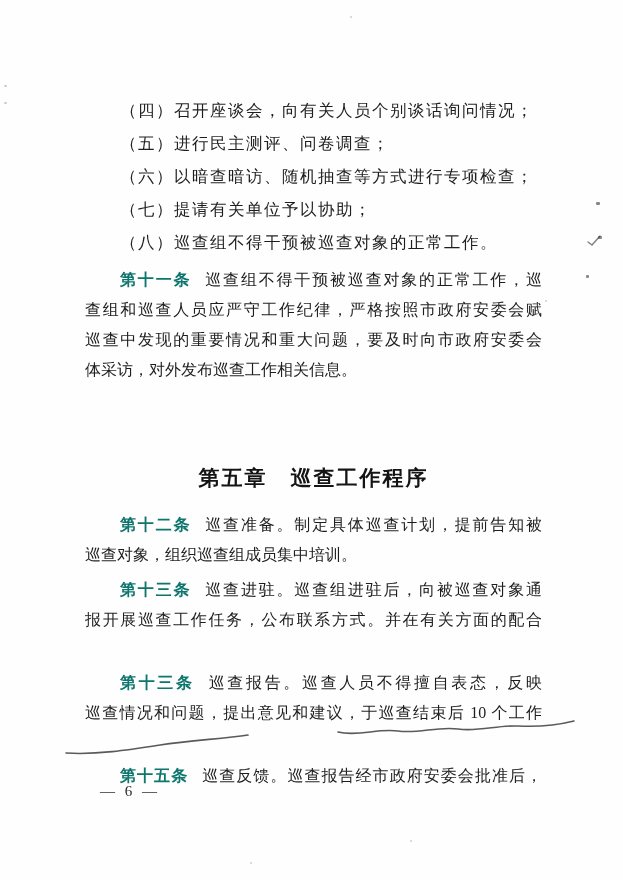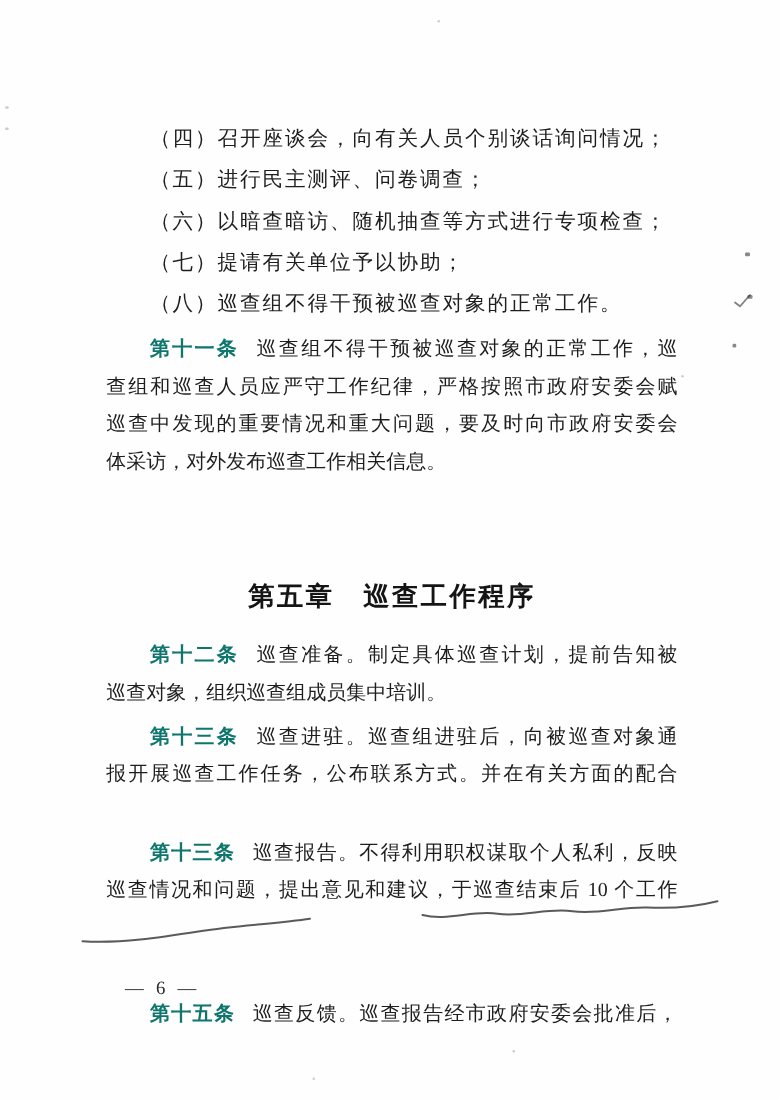--- a/index.html
+++ b/index.html
@@ -102,25 +102,25 @@
     <div class="line indent"><span class="hei">第十二条</span><span>巡查准备。制定具体巡查计划，提前告知被</span></div>
     <div class="line left">巡查对象，组织巡查组成员集中培训。</div>
   </div>
 
   <div class="textblock" style="top:575px;">
     <div class="line indent"><span class="hei">第十三条</span><span>巡查进驻。巡查组进驻后，向被巡查对象通</span></div>
     <div class="line">报开展巡查工作任务，公布联系方式。并在有关方面的配合</div>
   </div>
 
   <div class="textblock" style="top:668px;">
-    <div class="line indent"><span class="hei">第十三条</span><span>巡查报告。不得利用职权谋取个人私利，反映</span></div>
+    <div class="line indent"><span class="hei">第十三条</span><span>巡查报告。巡查人员不得擅自表态，反映</span></div>
     <div class="line">巡查情况和问题，提出意见和建议，于巡查结束后 10 个工作</div>
   </div>
 
-  <div class="textblock" style="top:797px;">
+  <div class="textblock" style="top:761px;">
     <div class="line indent"><span class="hei">第十五条</span><span>巡查反馈。巡查报告经市政府安委会批准后，</span></div>
   </div>
 
   <div class="page-number">— 6 —</div>
 
   <svg class="overlay" viewBox="0 0 623 880" xmlns="http://www.w3.org/2000/svg">
     <path d="M 338 732 c 20 5, 40 -4, 60 -1 c 20 3, 40 -5, 60 -2 c 20 3, 40 -4, 60 -3 c 20 1, 40 -1, 56 -5" fill="none" stroke="#3d3d3d" stroke-width="1.6" stroke-linecap="round" opacity="0.85"></path>
     <path d="M 66 753 c 30 2, 62 -3, 94 -8 c 32 -5, 62 -6, 88 -10" fill="none" stroke="#3d3d3d" stroke-width="1.6" stroke-linecap="round" opacity="0.85"></path>
     <path d="M 588 242 l 4 3 l 8 -9" fill="none" stroke="#4a4a4a" stroke-width="1.4" stroke-linecap="round" opacity="0.7"></path>
   </svg>

